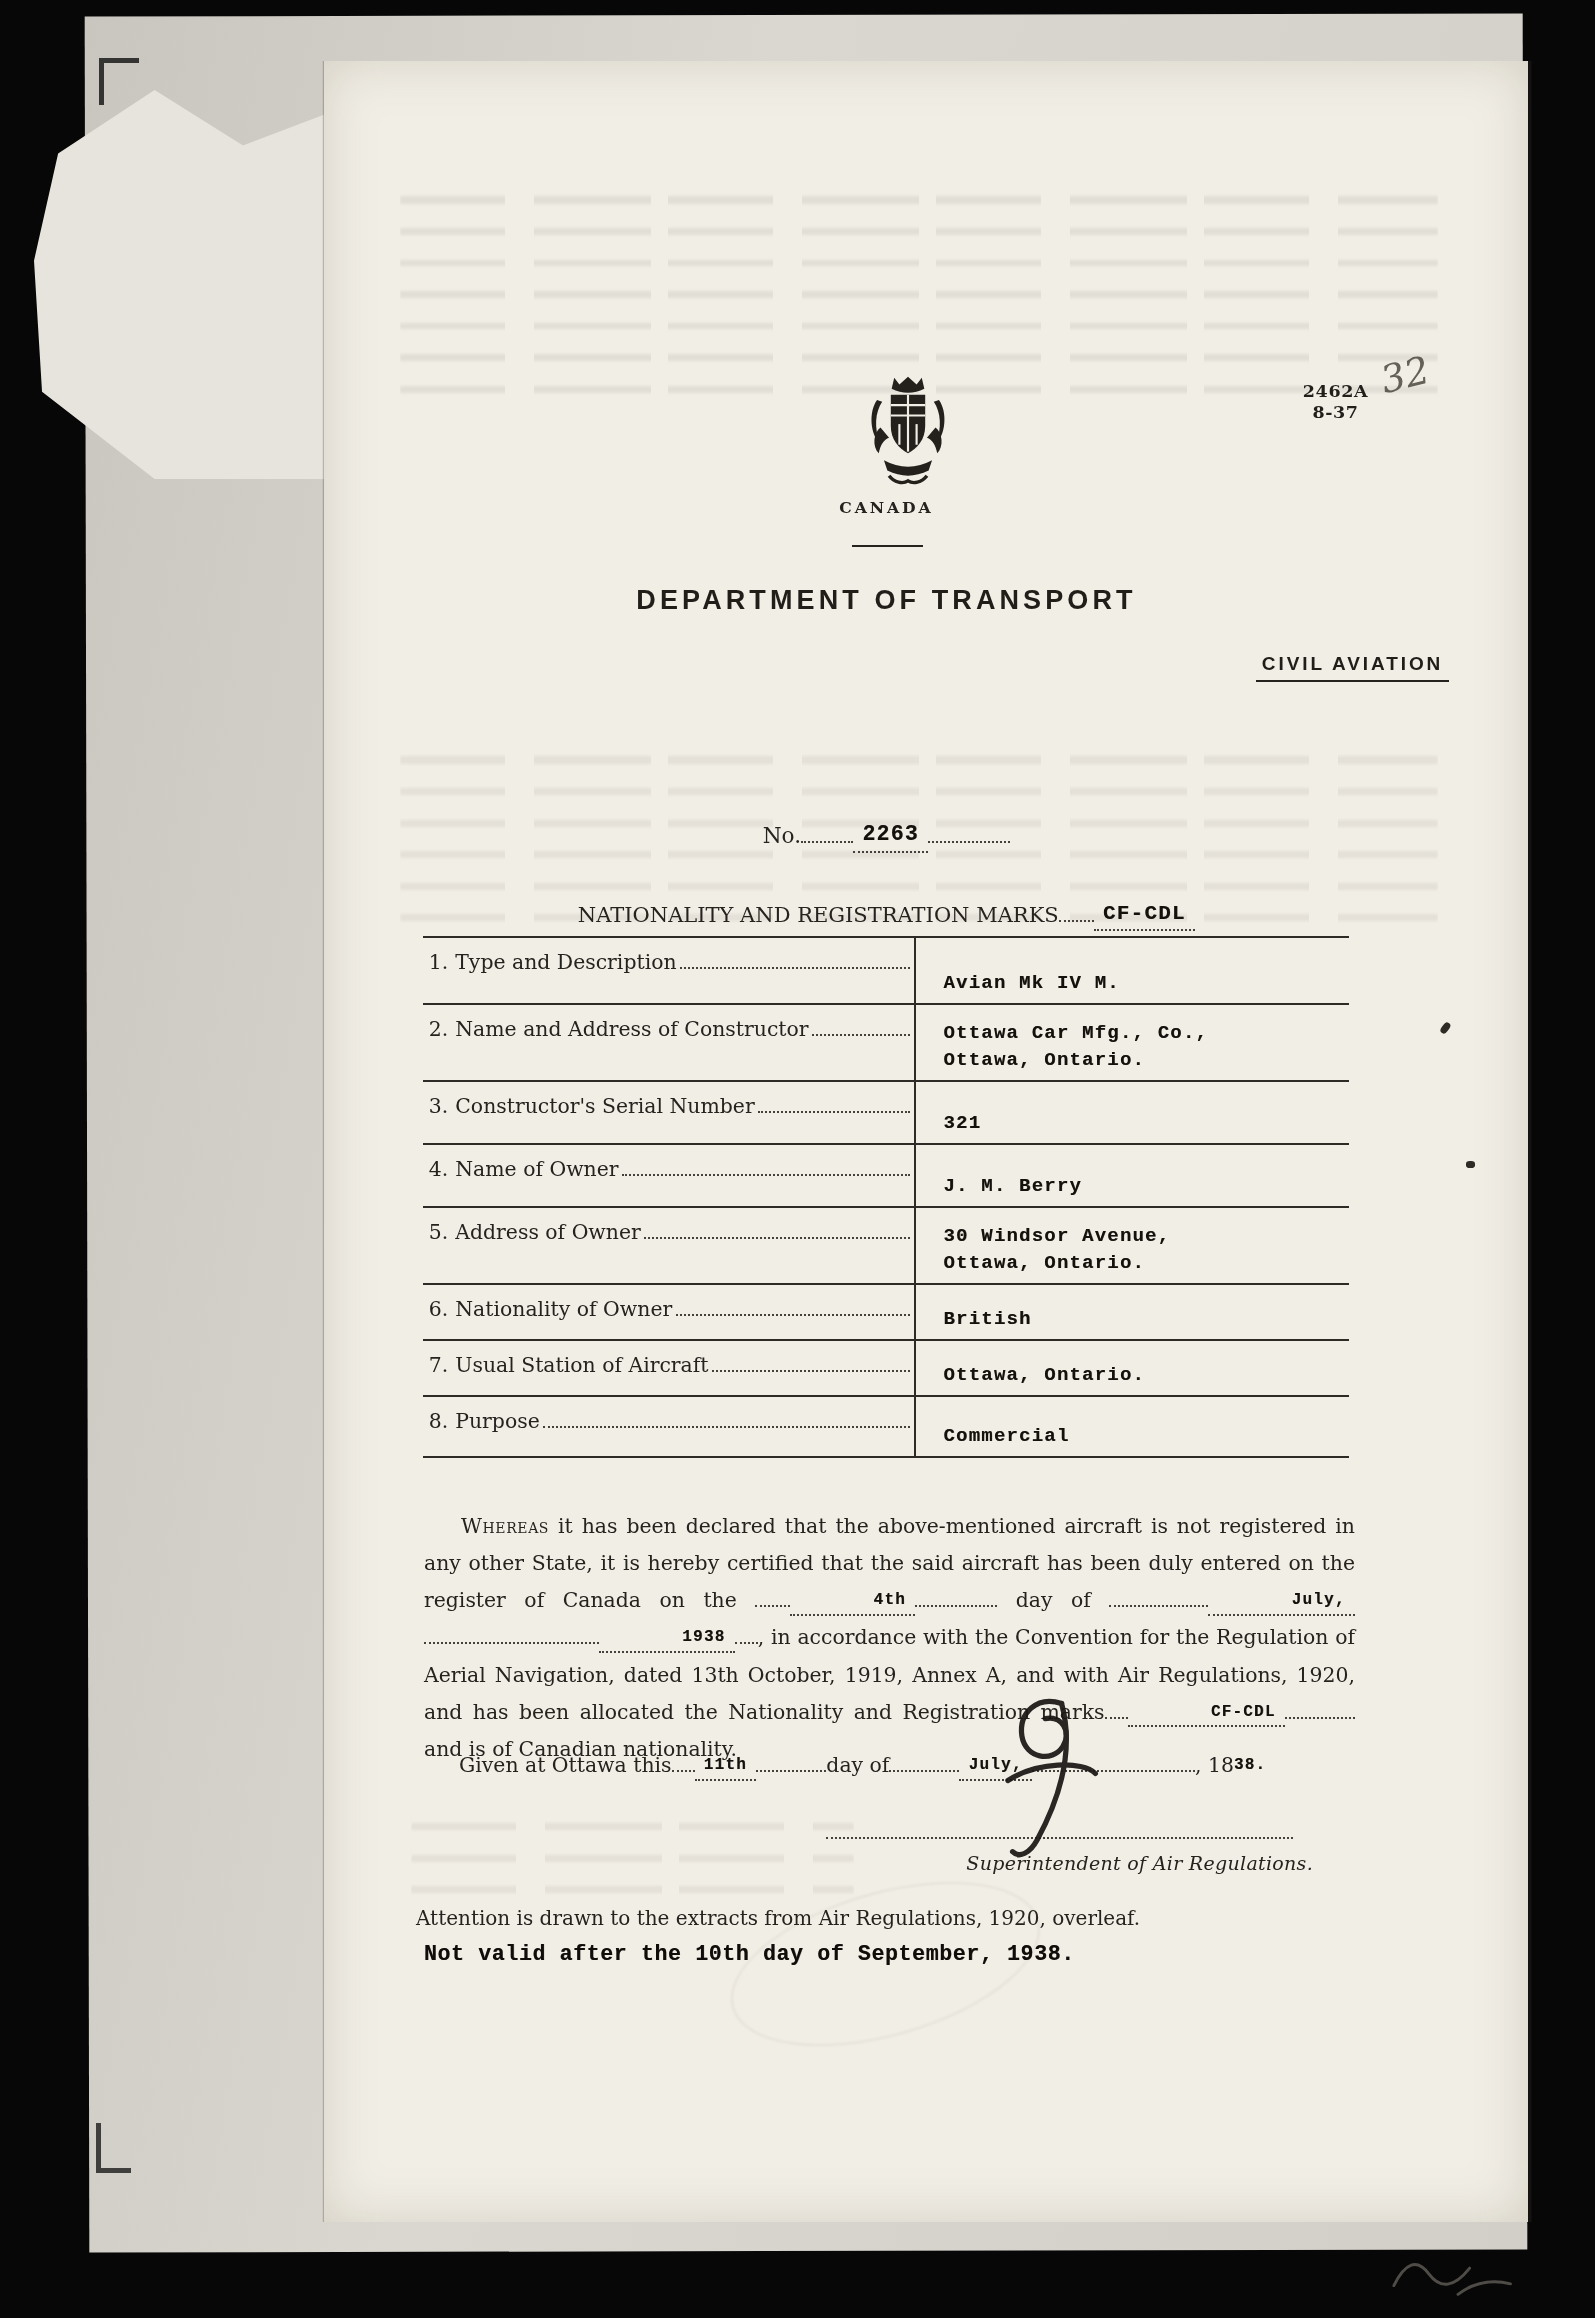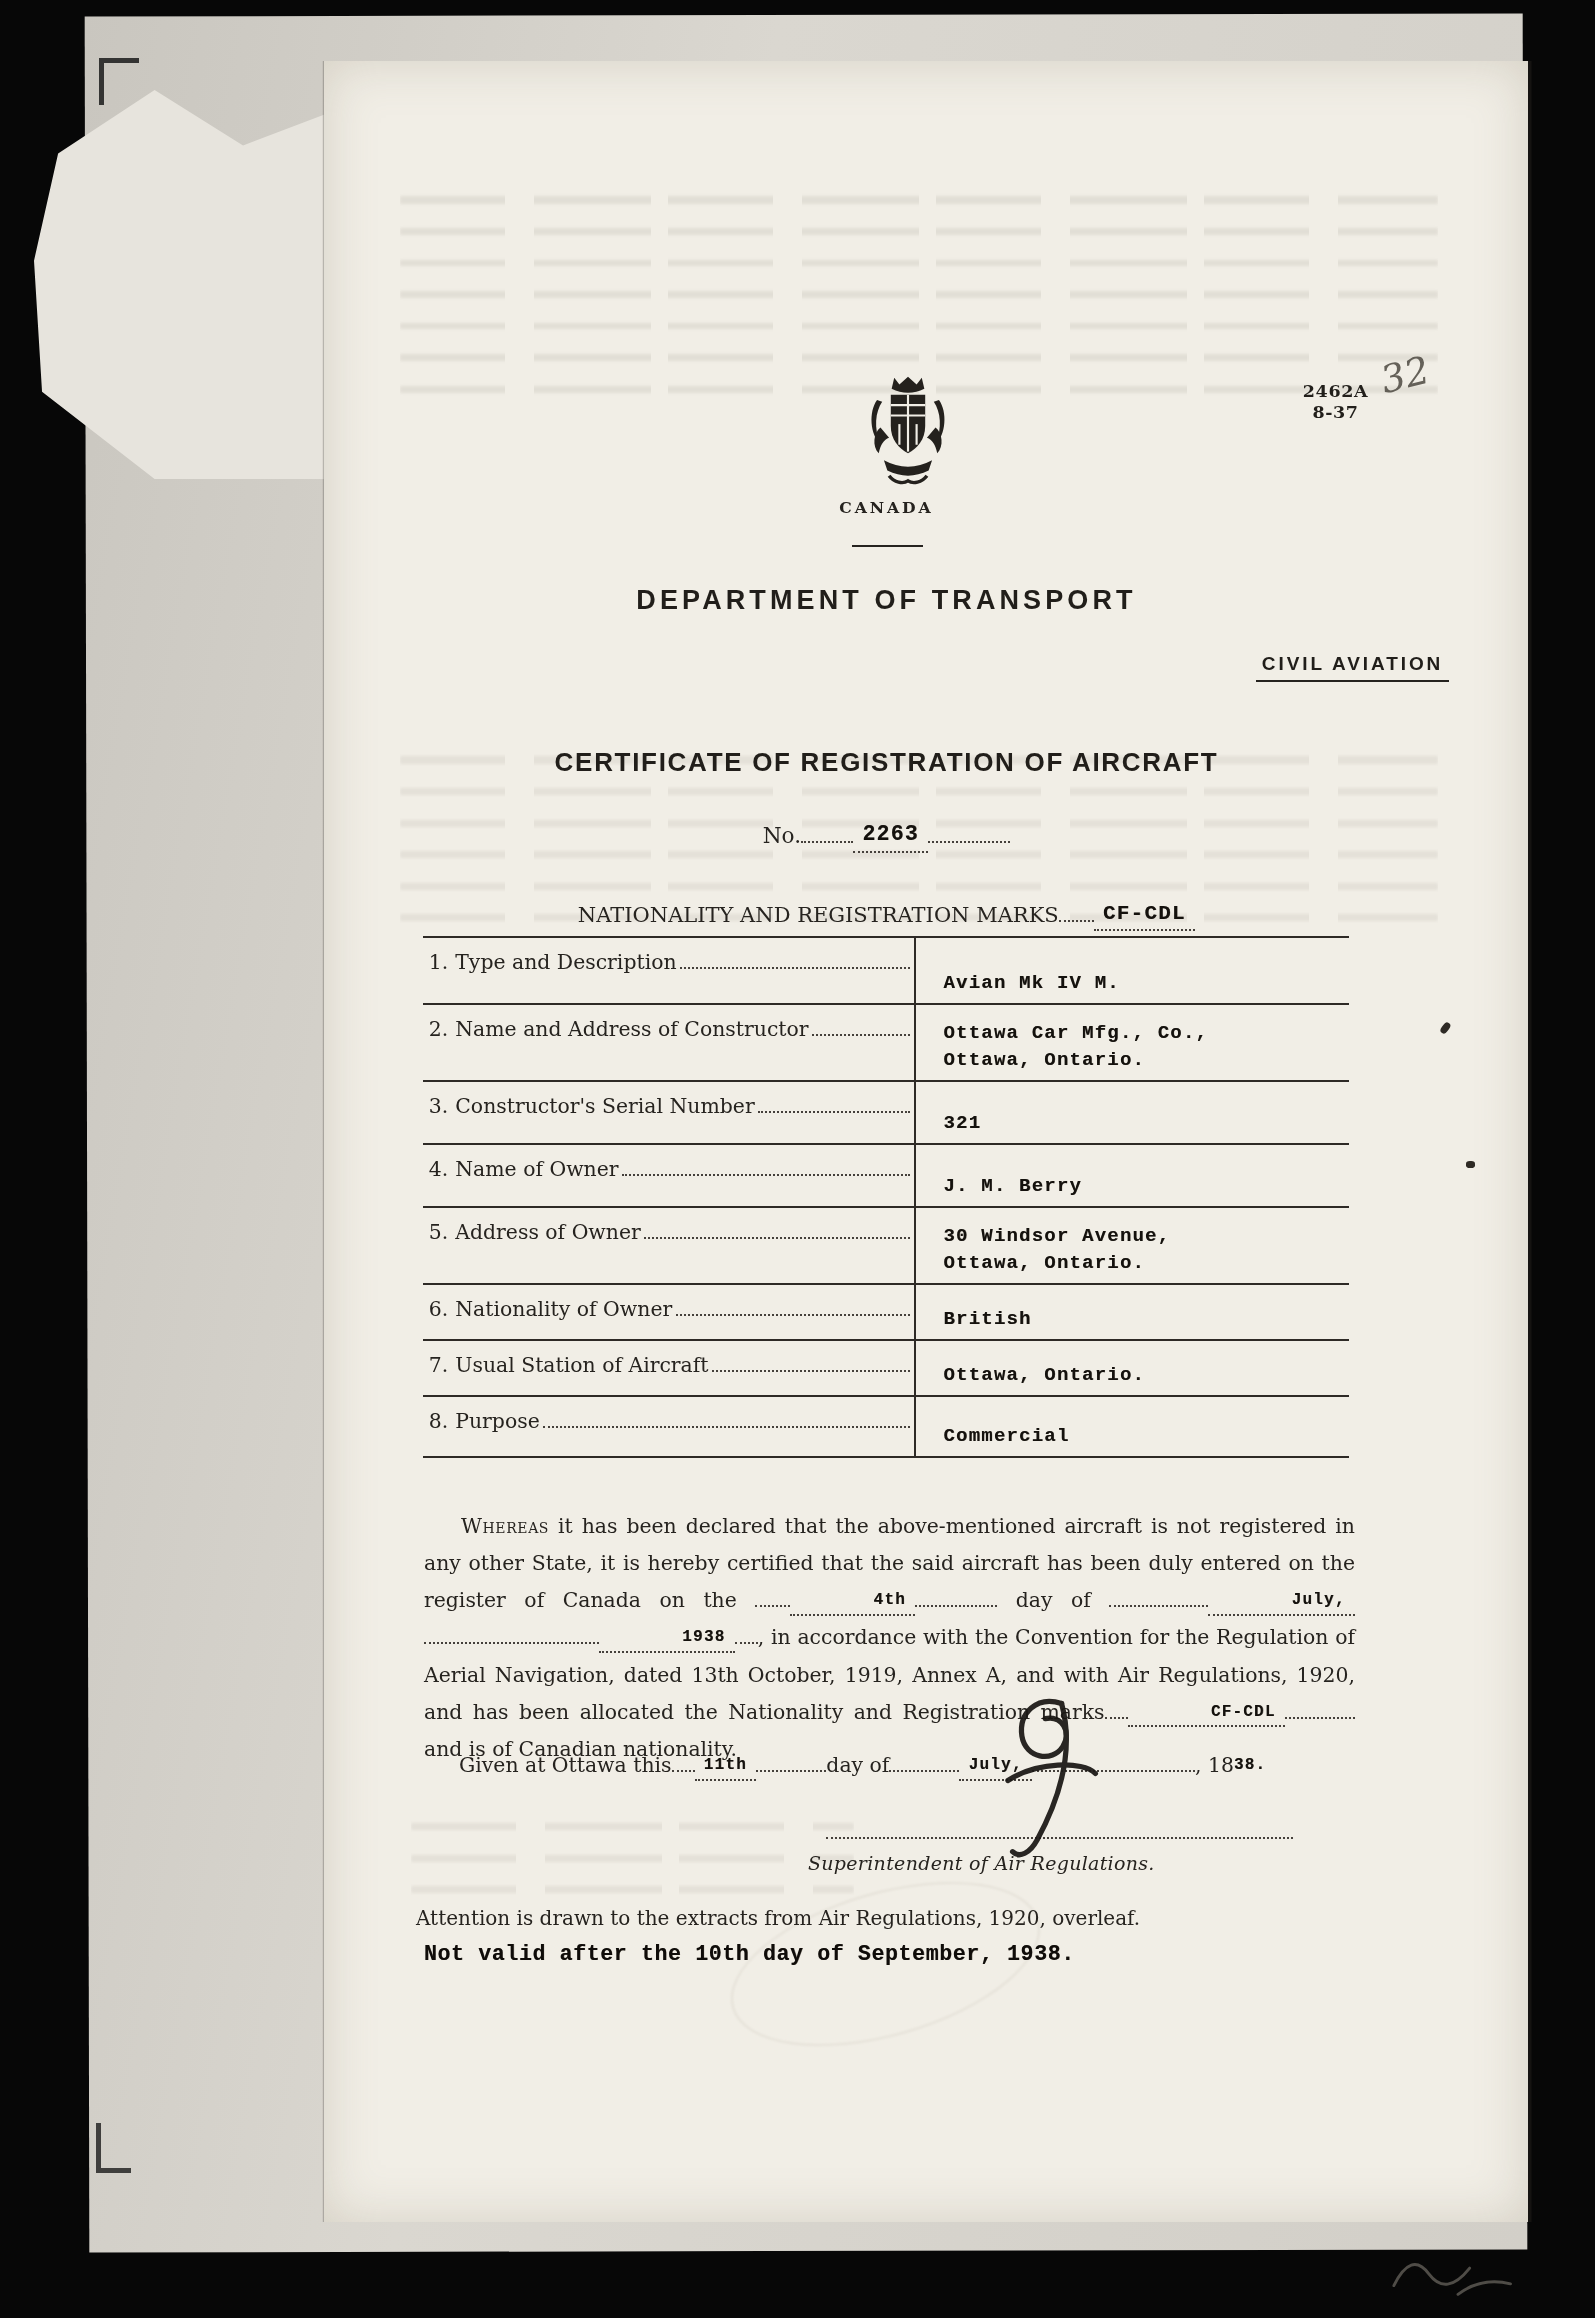--- a/index.html
+++ b/index.html
@@ -123,21 +123,21 @@
   .sc { font-variant:small-caps; letter-spacing:0.6px; }
   
   .given {
     position:absolute; left:135px; top:1692px; width:910px;
     display:flex; align-items:baseline;
     font:400 20.4px "DejaVu Serif", serif;
   }
   .sig { position:absolute; left:650px; top:1632px; z-index:3; }
   .sigline { position:absolute; left:502px; top:1776px; width:467px; height:0; border-bottom:2.3px dotted #45403b; }
   .sigtitle {
-    position:absolute; left:484px; top:1791px; width:467px; text-align:left;
+    position:absolute; left:522px; top:1791px; width:467px; text-align:right;
     font:italic 400 19px "DejaVu Serif", serif; letter-spacing:0.3px;
   }
   .attn { position:absolute; left:92px; top:1845px; font:400 20px "DejaVu Serif", serif;text-align:right; }
   .valid {
     position:absolute; left:100px; top:1881px;
     font:700 21.6px "Liberation Mono", monospace; letter-spacing:0.6px; color:#0f0c09;
     text-shadow:0.3px 0.3px 0.6px rgba(25,18,10,.55);
   }
 </style>
 </head>
@@ -185,21 +185,20 @@
       <path d="M28 116 c6 8 16 10 22 6 c6 4 16 2 22 -6" stroke="#24211d" stroke-width="4" fill="none"></path>
     </svg>
   </div>
 
   <div class="centered country">CANADA</div>
   <div class="rule1"></div>
   <h1 class="centered dept">DEPARTMENT OF TRANSPORT</h1>
   <div class="centered civ">
     <span>CIVIL AVIATION</span>
   </div>
-  <h2 class="centered doctitle">CERTIFICATE OF REGISTRATION OF AIRCRAFT</h2>
 
   <div class="no-line">
     <span>No.</span>
     <span class="dots w90"></span>
     <span class="fill"><span class="typed">2263</span></span>
     <span class="dots w140"></span>
   </div>
 
   <div class="marks-line">
     <span>NATIONALITY AND REGISTRATION MARKS</span>

